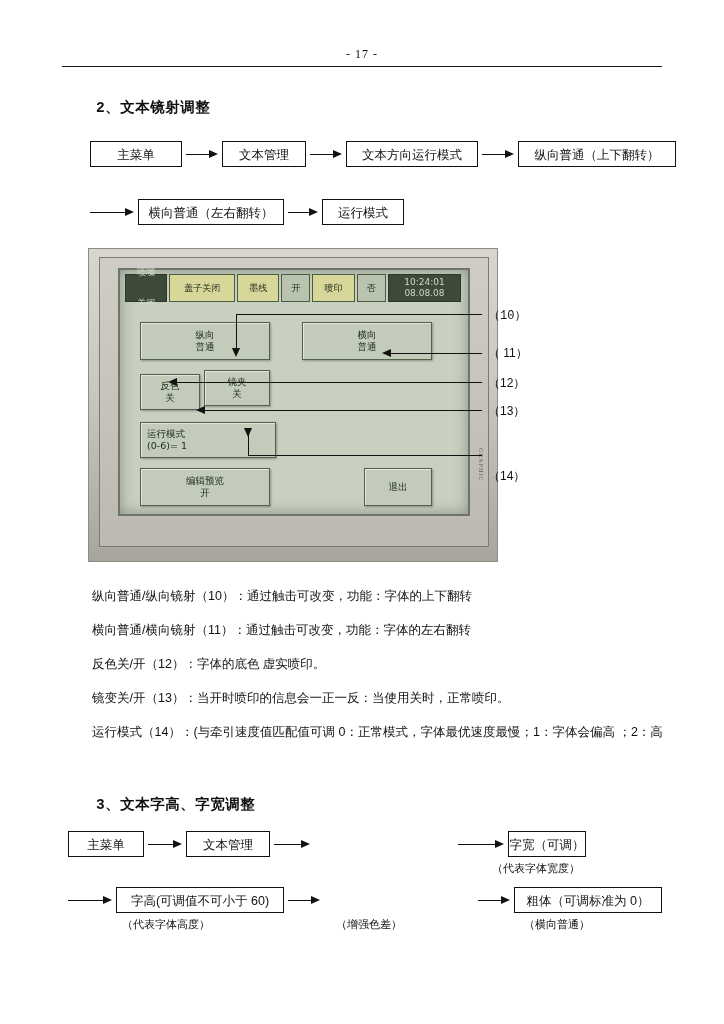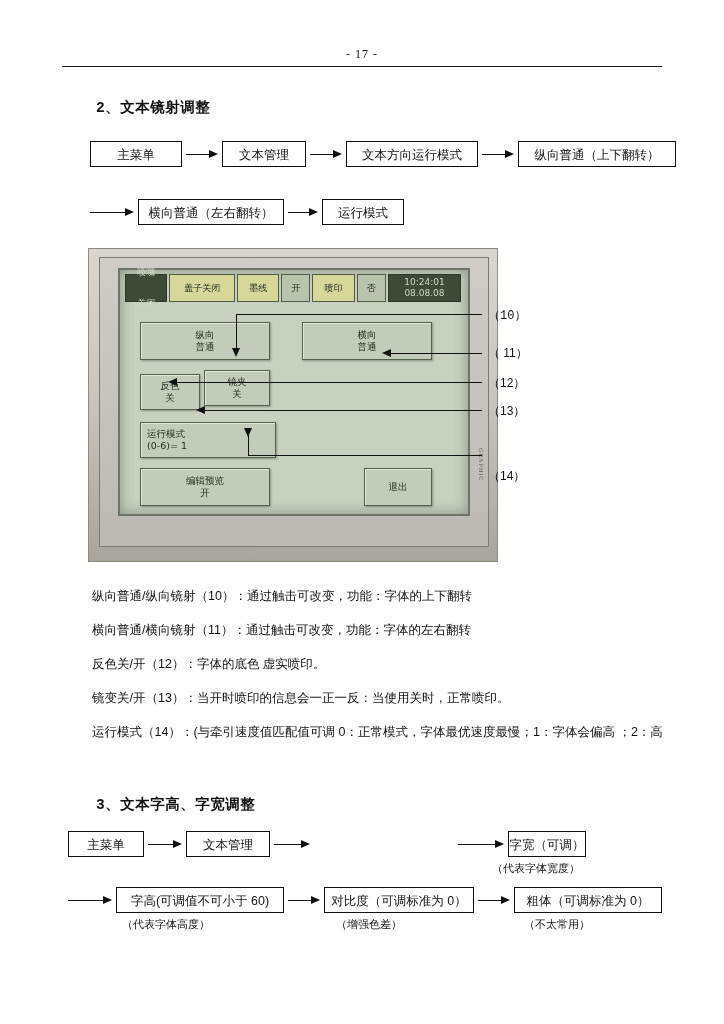--- a/index.html
+++ b/index.html
@@ -346,24 +346,23 @@
 
   <div class="arrow" style="top:894px; left:68px; width:44px;">
       <span class="shaft"></span>
       <span class="head"></span>
     </div>
   <div class="fbox" style="top:887px; left:116px; width:168px;">字高(可调值不可小于 60)</div>
   <div class="arrow" style="top:894px; left:288px; width:32px;">
       <span class="shaft"></span>
       <span class="head"></span>
     </div>
-  <div class="fbox" style="top:887px; left:324px; width:150px;">对比度（可调标准为 0）</div>
   <div class="arrow" style="top:894px; left:478px; width:32px;">
       <span class="shaft"></span>
       <span class="head"></span>
     </div>
   <div class="fbox" style="top:887px; left:514px; width:148px;">粗体（可调标准为 0）</div>
 
   <div class="note" style="top:917px; left:122px;">（代表字体高度）</div>
   <div class="note" style="top:917px; left:336px;">（增强色差）</div>
-  <div class="note" style="top:917px; left:524px;">（不太常用）</div>
+  <div class="note" style="top:917px; left:524px;">（横向普通）</div>
 
 </div>
 
 </body></html>

